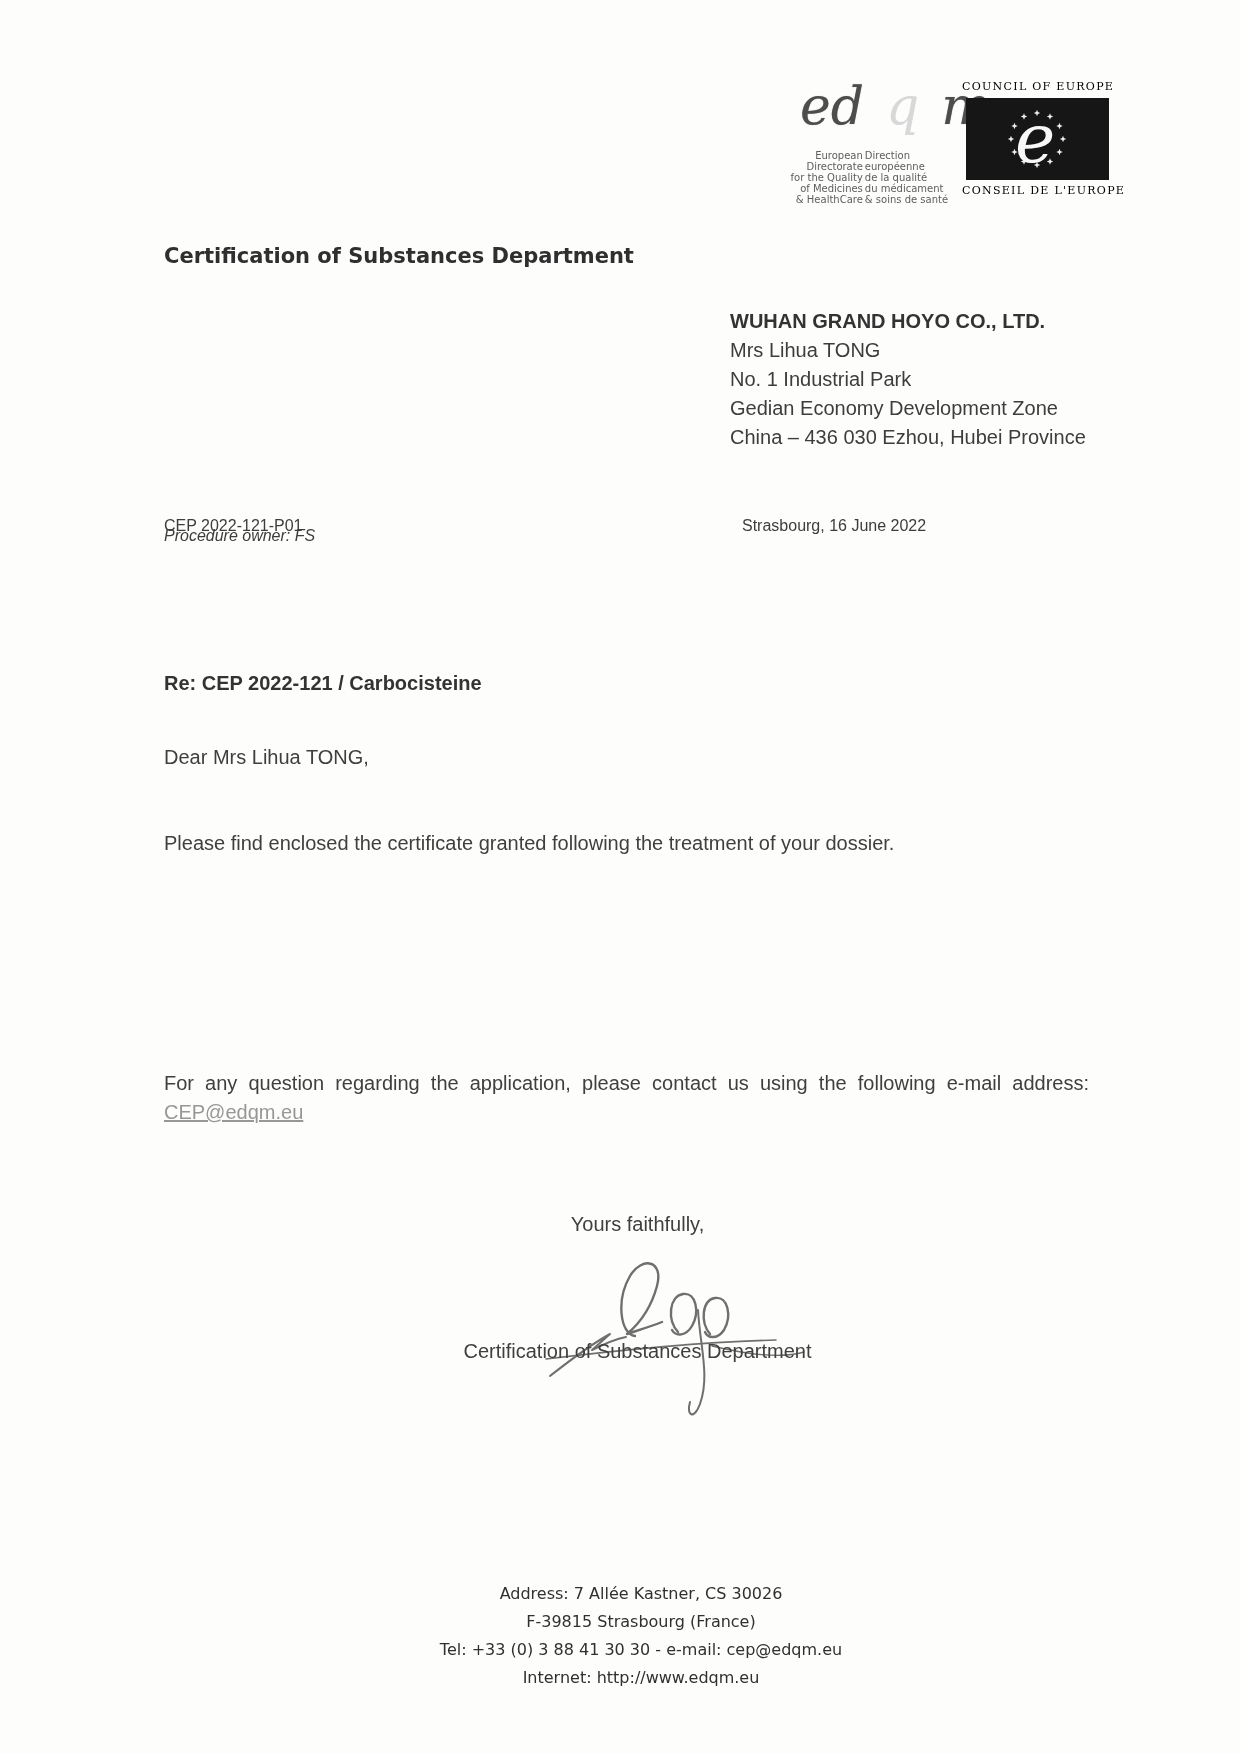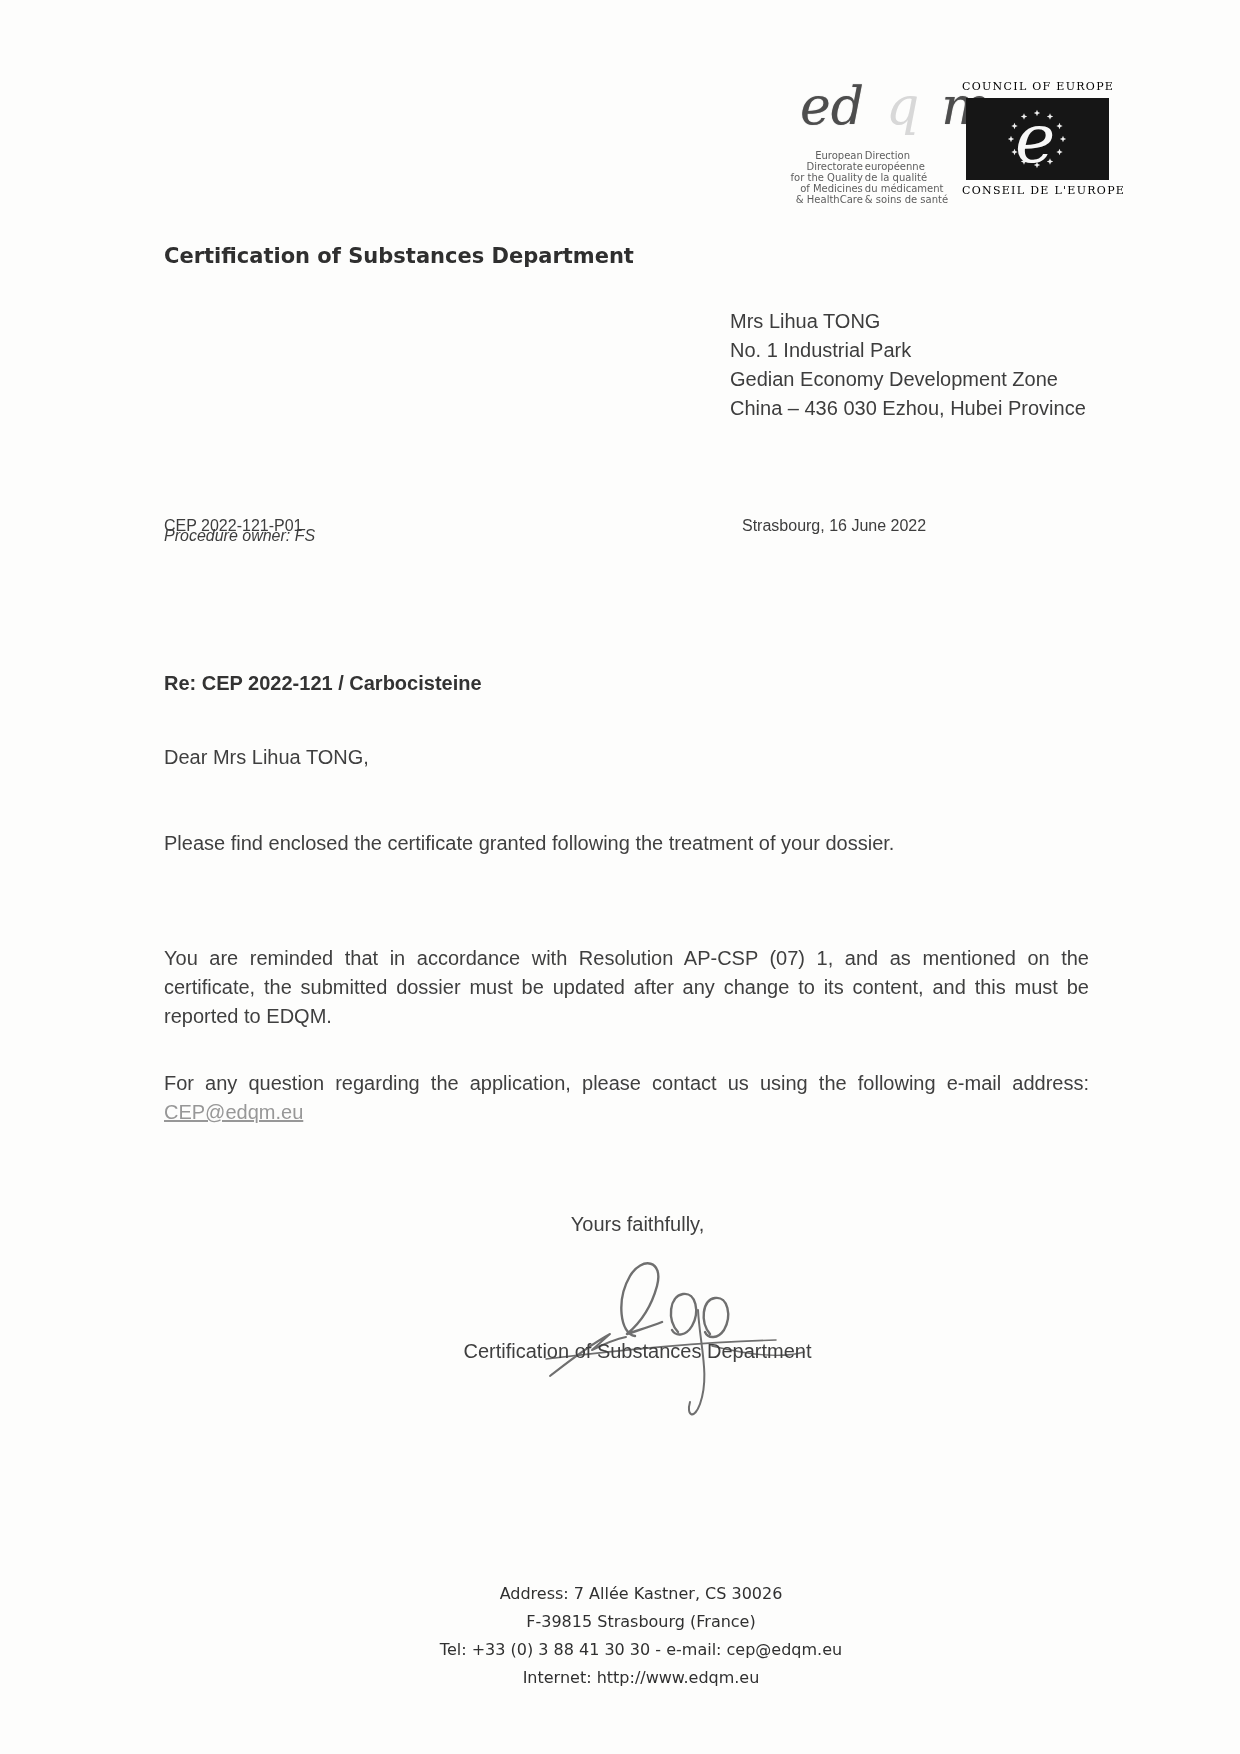--- a/index.html
+++ b/index.html
@@ -110,38 +110,38 @@
         <path transform="translate(58,18.5)" d="M0,-3.2 L0.9,-0.9 L3.2,0 L0.9,0.9 L0,3.2 L-0.9,0.9 L-3.2,0 L-0.9,-0.9 Z"></path>
       </g>
       <text x="69" y="64" text-anchor="middle" font-family="DejaVu Serif, serif" font-style="italic" font-size="68" fill="#f7f7f7">e</text>
     </svg>
     <div class="coe-title">CONSEIL DE L'EUROPE</div>
   </div>
 
   <div class="abs dept-heading">Certification of Substances Department</div>
 
   <div class="abs recipient">
+    <div class="company">WUHAN GRAND HOYO CO., LTD.</div>
     <div>Mrs Lihua TONG</div>
     <div>No. 1 Industrial Park</div>
     <div>Gedian Economy Development Zone</div>
     <div>China – 436 030 Ezhou, Hubei Province</div>
   </div>
 
   <div class="abs refline" style="left:164px;top:517px;">CEP 2022-121-P01</div>
   <div class="abs refline" style="left:742px;top:517px;">Strasbourg, 16 June 2022</div>
   <div class="abs refline" style="left:164px;top:527px;font-style:italic;">Procedure owner: FS</div>
 
   <div class="abs subject">Re: CEP 2022-121 / Carbocisteine</div>
 
   <div class="abs body-text para" style="top:829px;">Please find enclosed the certificate granted following the treatment of your dossier.</div>
 
   <div class="abs body-text para" style="top:743px;">Dear Mrs Lihua TONG,</div>
 
 
-  <div class="abs body-text para just" style="top:944px;">You are reminded that in accordance with Resolution AP-CSP (07) 1, and as mentioned on the certificate, the submitted dossier must be updated after any change to its content, and this must be reported to EDQM.</div>
 
   <div class="abs body-text para just" style="top:1069px;">
     <span>For any question regarding the application, please contact us using the following e-mail address:</span>
     <a class="email-link">CEP@edqm.eu</a>
   </div>
 
   <div class="abs body-text valediction">Yours faithfully,</div>
 
   <svg class="abs sig-svg" width="270" height="185" viewBox="0 0 270 185">
     <g fill="none" stroke="#6f6f6f" stroke-linecap="round" stroke-linejoin="round">

